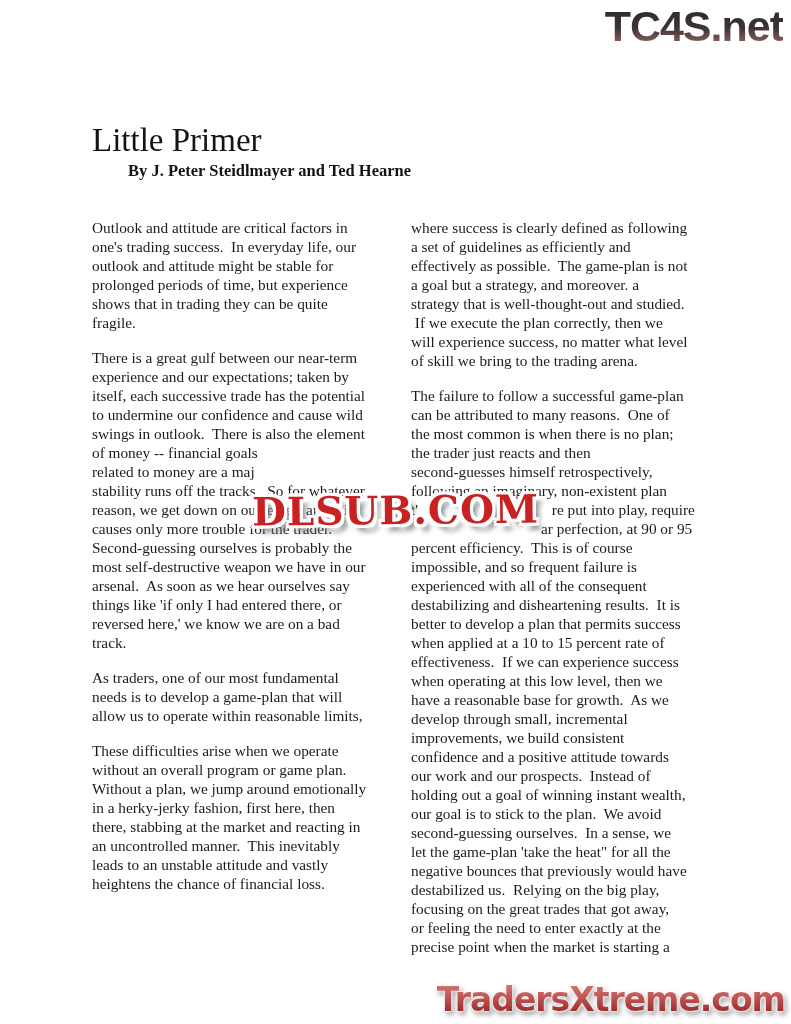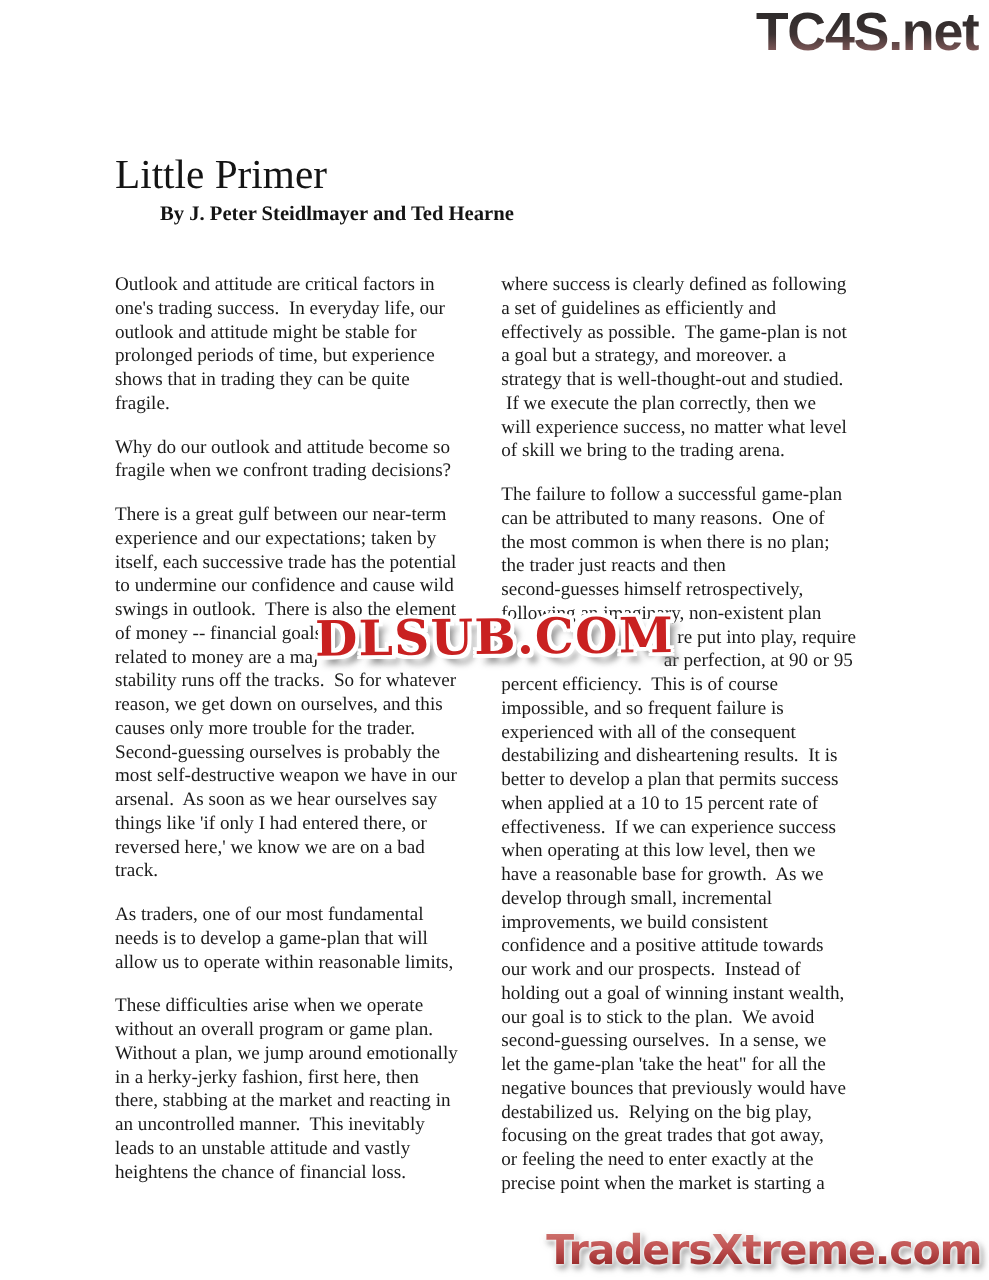--- a/index.html
+++ b/index.html
@@ -28,21 +28,21 @@
   .article-byline {
     position: absolute; left: 92px; top: 161px;
     font-size: 16.5px; font-weight: bold; color: #141414; margin-left: 36px;
   }
 
   .col {
     position: absolute; top: 218px; width: 318px;
     font-size: 15.3px; line-height: 19px; color: #1b1b1b;
   }
   .col-left  { left: 92px; }
-  .col-right { left: 401px; }
+  .col-right { left: 411px; }
   .para { margin: 0 0 16px 0; white-space: pre; }
 
   .watermark {
     position: absolute; left: 252px; top: 487px;
     font-family: "DejaVu Serif", serif;
     font-weight: bold; font-size: 39px; letter-spacing: 1px;
     color: #c92121;
     transform: rotate(-0.6deg);
     text-shadow:
       -3px 0 0 #fff, 3px 0 0 #fff, 0 -3px 0 #fff, 0 3px 0 #fff,
@@ -75,22 +75,20 @@
 
   <div class="article-byline">By J. Peter Steidlmayer and Ted Hearne</div>
 
   <div class="col col-left">
     <div class="para">Outlook and attitude are critical factors in
 one's trading success.  In everyday life, our
 outlook and attitude might be stable for
 prolonged periods of time, but experience
 shows that in trading they can be quite
 fragile.</div>
-    <div class="para">Why do our outlook and attitude become so
-fragile when we confront trading decisions?</div>
     <div class="para">There is a great gulf between our near-term
 experience and our expectations; taken by
 itself, each successive trade has the potential
 to undermine our confidence and cause wild
 swings in outlook.  There is also the element
 of money -- financial goals
 related to money are a maj
 stability runs off the tracks.  So for whatever
 reason, we get down on ourselves, and this
 causes only more trouble for the trader.

